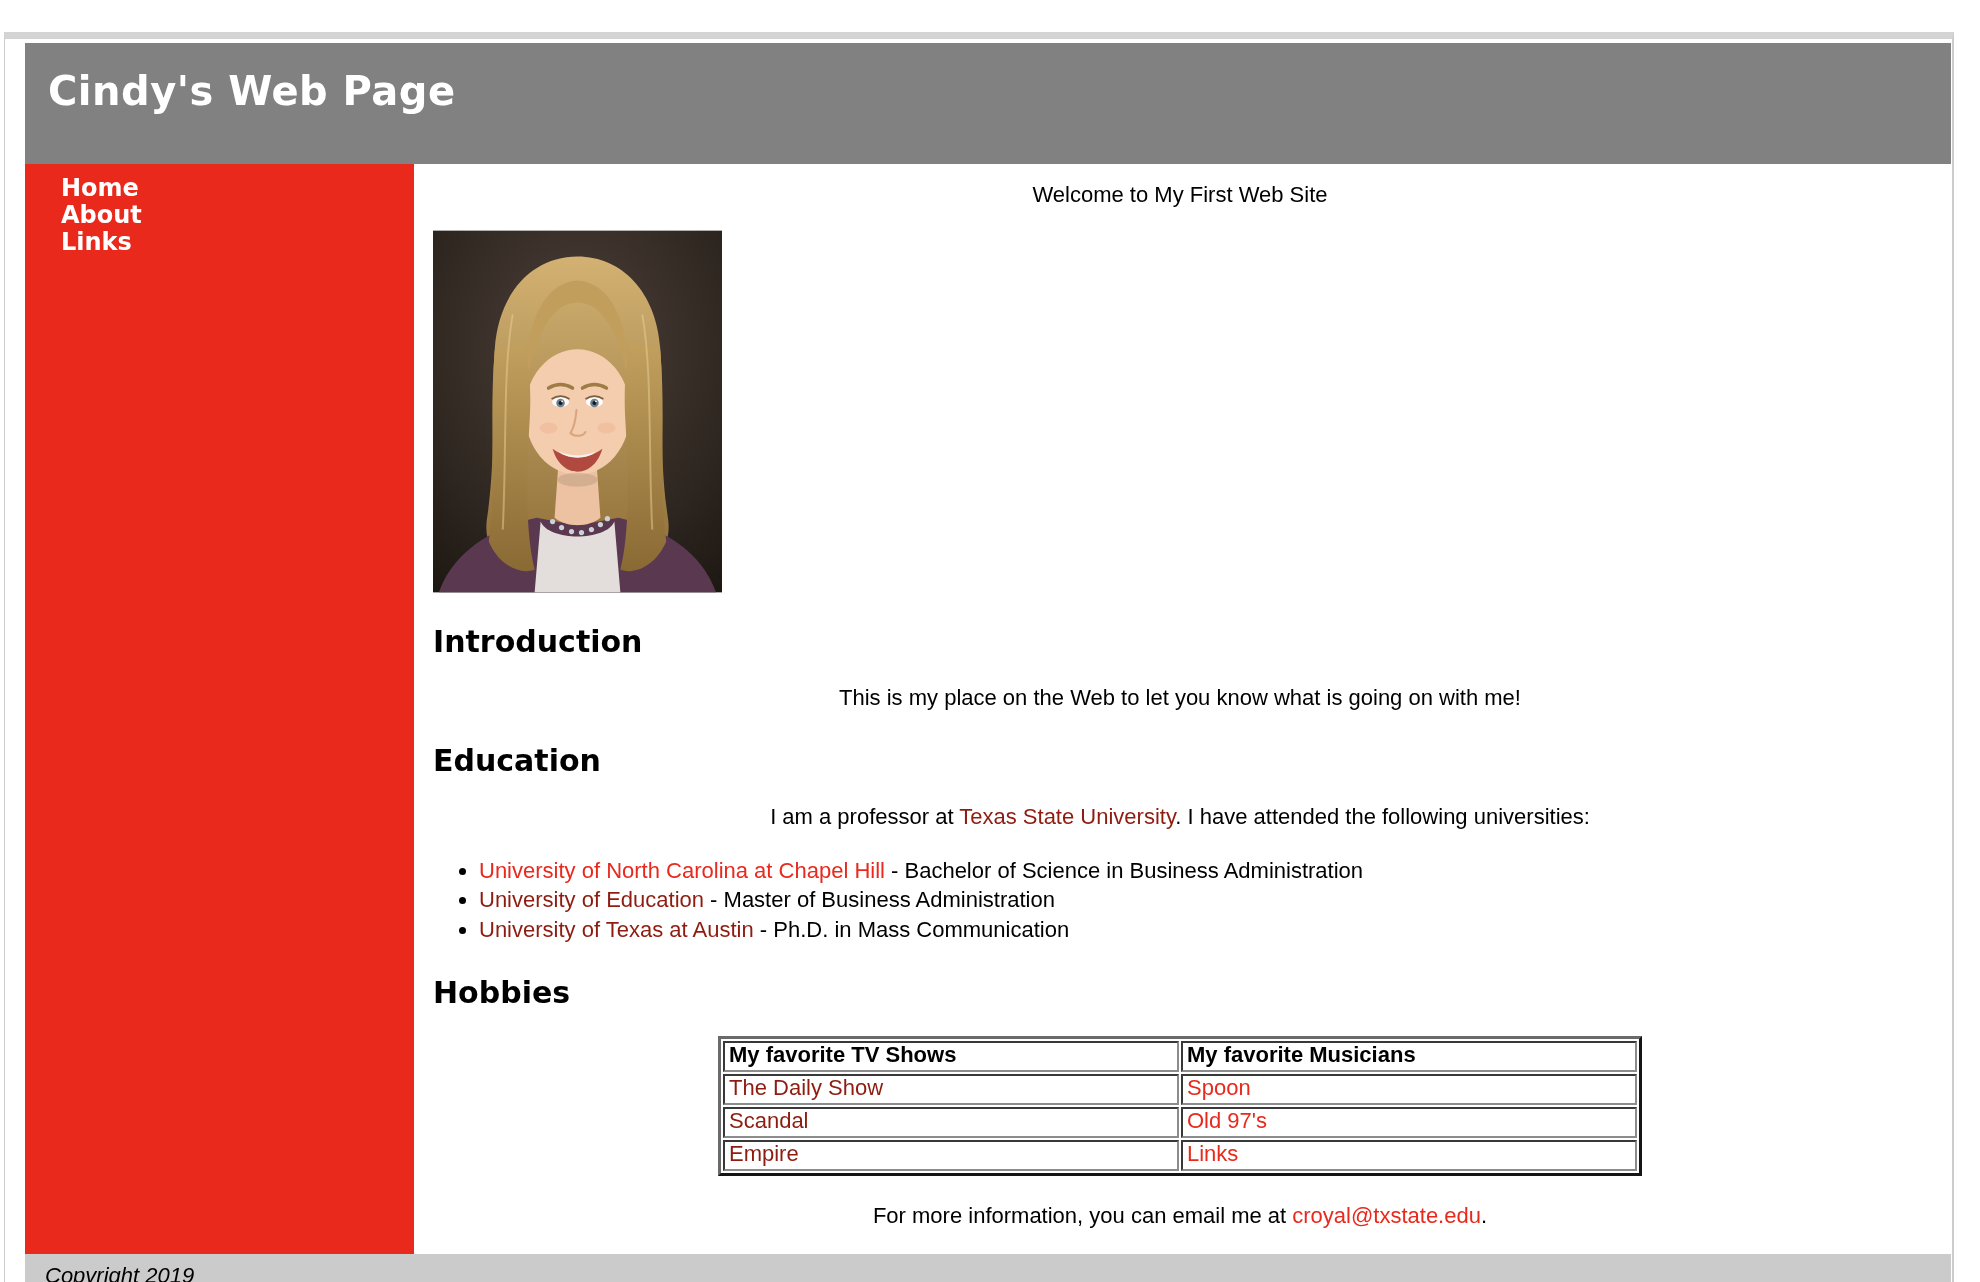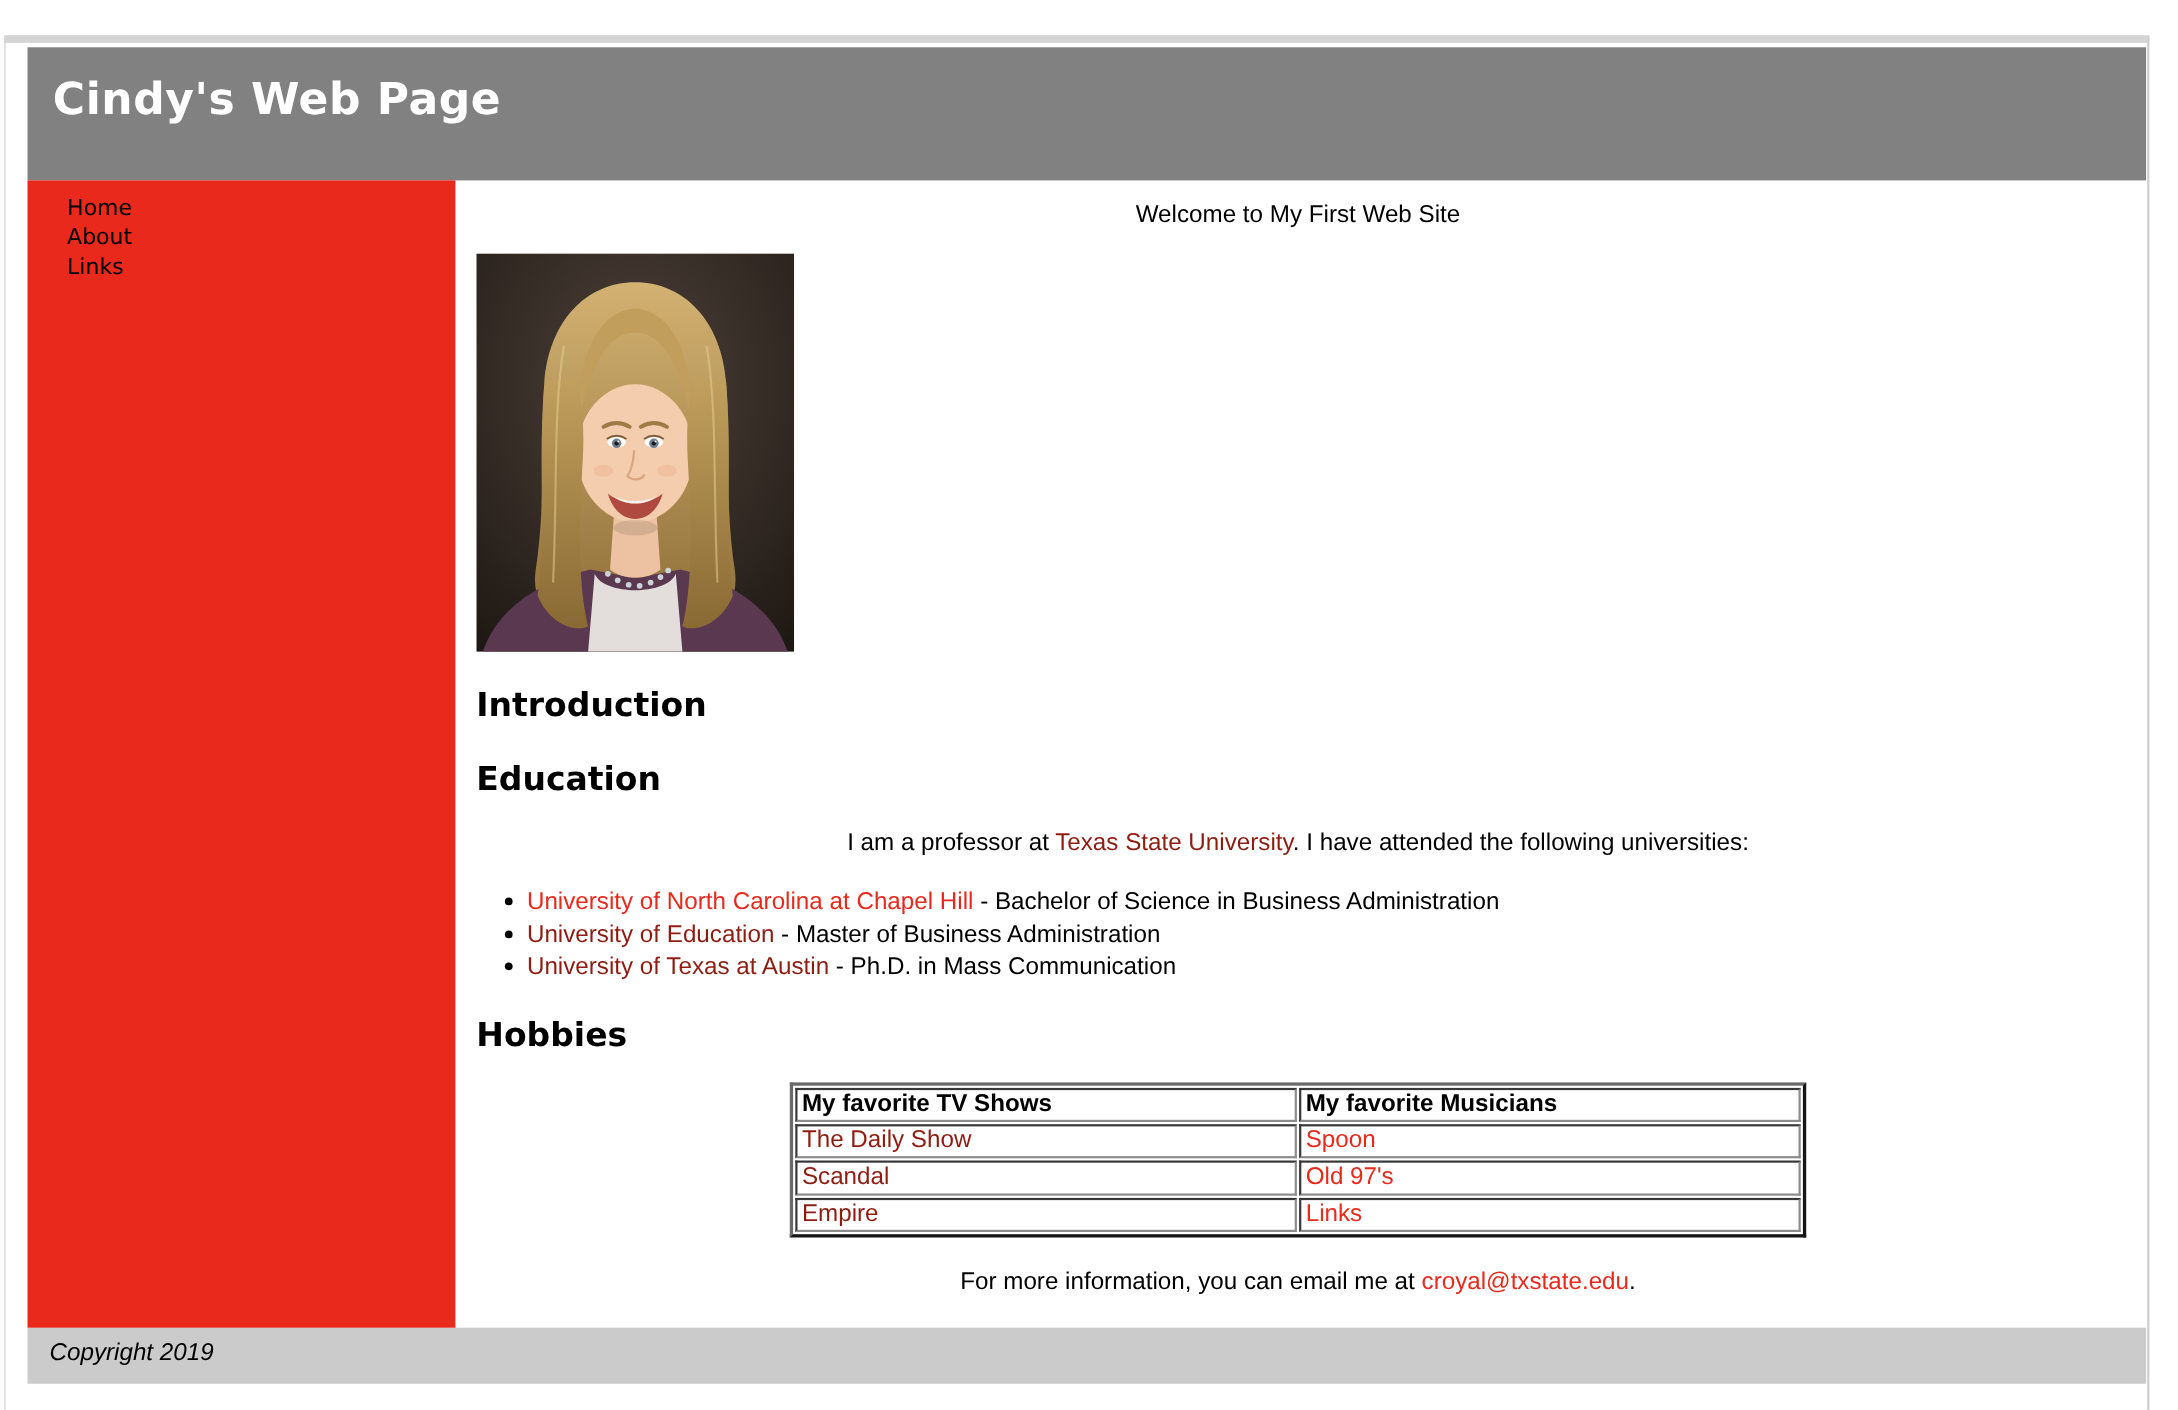--- a/index.html
+++ b/index.html
@@ -25,23 +25,23 @@
     letter-spacing:0.5px;
   }
 
   
   .content-row { display:flex; align-items:stretch; min-height:1043px; }
   .sidebar {
     flex:0 0 389px; width:389px; background:#e8291c;
     padding:11px 0 0 36px;
   }
   .sidebar a {
-    display:block; color:#000000; text-decoration:none;
-    font-family:"DejaVu Sans", sans-serif; font-weight:normal;
-    font-size:20px; line-height:27px;
+    display:block; color:#ffffff; text-decoration:none;
+    font-family:"DejaVu Sans", sans-serif; font-weight:bold;
+    font-size:24px; line-height:27px;
   }
   .main { flex:1 1 auto; padding:0 24px 0 19px; font-size:22px; line-height:1.25; }
   .main p { margin:24px 0;text-align:center; }
   .main p.welcome { margin:17px 0 21px; }
   .main h2 {
     font-family:"DejaVu Sans", sans-serif; font-size:30px; font-weight:bold;
     margin:30px 0 24px; color:#000;
   }
   .main ul { margin:25px 0 28px; padding-left:46px; }
   .main li { padding:1px 0; }
@@ -139,20 +139,21 @@
               <circle cx="129" cy="298" r="2.6"></circle>
             <circle cx="139" cy="302" r="2.6"></circle>
               <circle cx="149" cy="303" r="2.6"></circle>
             <circle cx="159" cy="300" r="2.6"></circle>
               <circle cx="168" cy="295" r="2.6"></circle>
             <circle cx="175" cy="289" r="2.6"></circle>
           </g>
         </svg>
 
         <h2>Introduction</h2>
+        <p>This is my place on the Web to let you know what is going on with me!</p>
 
         <h2>Education</h2>
         <p><span>I am a professor at </span><a href="#" class="dark-red">Texas State University</a><span>. I have attended the following universities:</span></p>
 
         <ul>
           <li><a href="#" class="bright-red">University of North Carolina at Chapel Hill</a><span> - Bachelor of Science in Business Administration</span></li>
           <li><a href="#" class="dark-red">University of Education</a><span> - Master of Business Administration</span></li>
           <li><a href="#" class="dark-red">University of Texas at Austin</a><span> - Ph.D. in Mass Communication</span></li>
         </ul>
 

